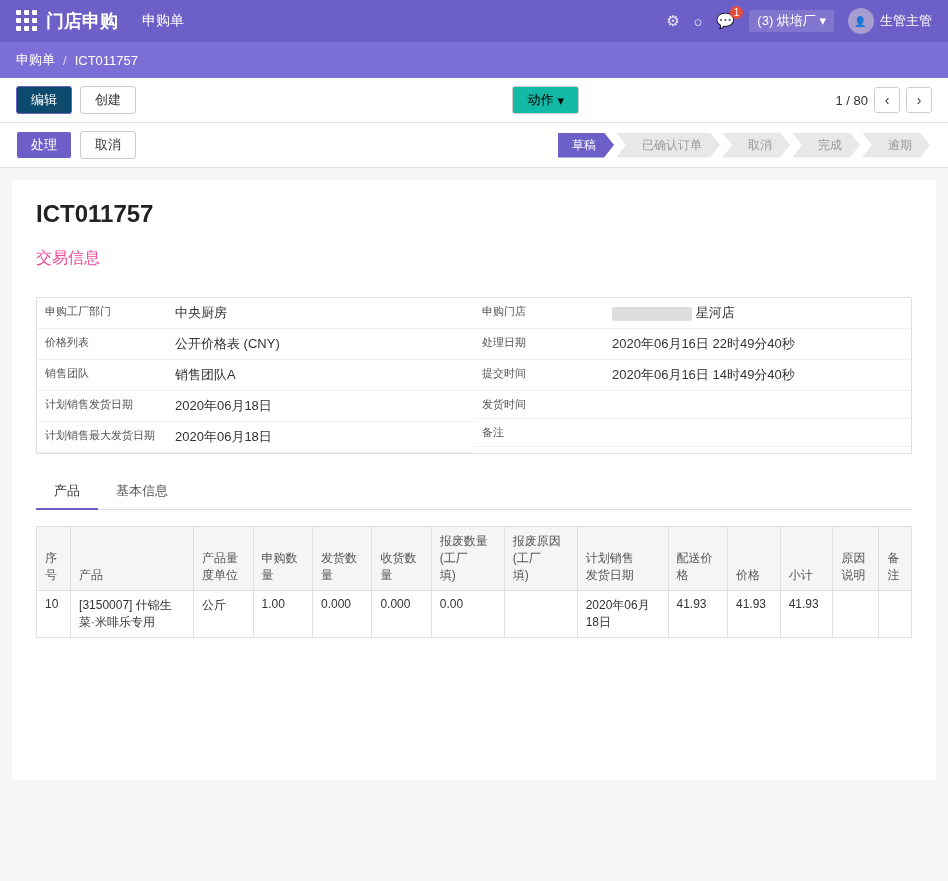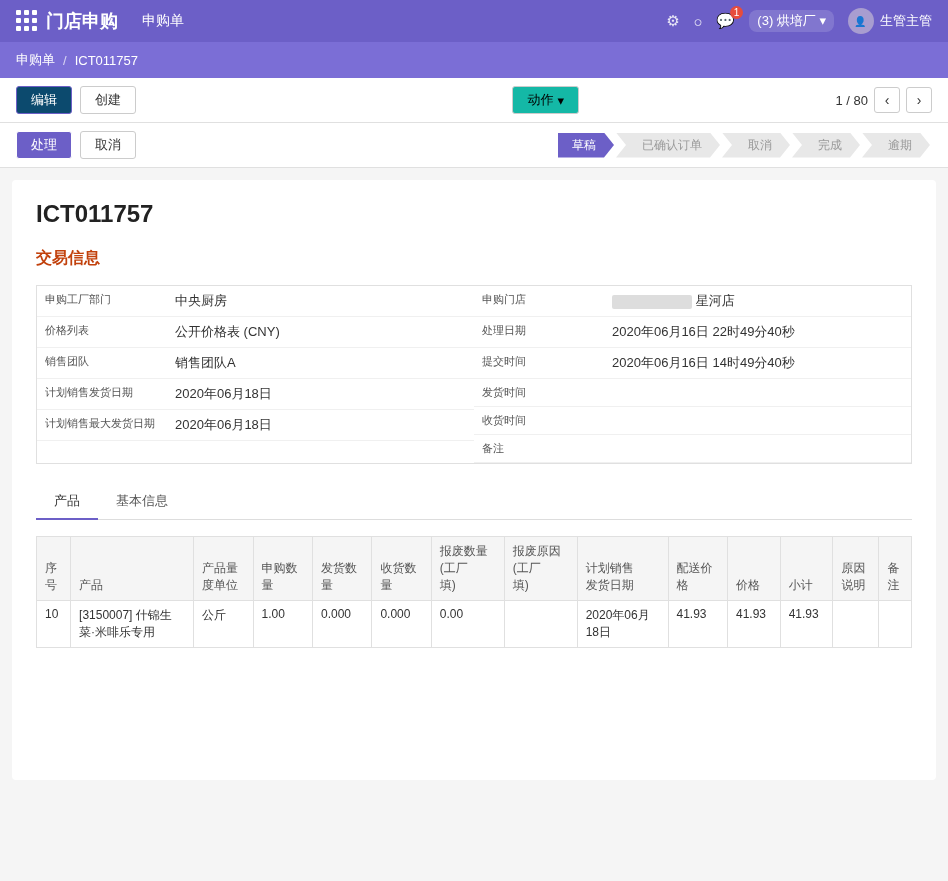--- a/index.html
+++ b/index.html
@@ -16,21 +16,21 @@
       gap: 16px;
     }
     .topnav-logo { display: flex; align-items: center; gap: 8px; font-size: 18px; font-weight: bold; }
     .topnav-grid { display: grid; grid-template-columns: repeat(3,6px); grid-template-rows: repeat(3,6px); gap: 2px; }
     .topnav-grid span { width: 5px; height: 5px; background: white; border-radius: 1px; display: block; }
     .topnav-menu { font-size: 14px; margin-left: 8px; }
     .topnav-spacer { flex: 1; }
     .topnav-icons { display: flex; align-items: center; gap: 14px; font-size: 14px; }
     .topnav-chat-badge { position: relative; display: inline-block; }
     .badge { background: #e74c3c; color: white; font-size: 10px; border-radius: 8px; padding: 1px 4px; position: absolute; top: -6px; right: -8px; }
-    .topnav-factory { background: rgba(255,255,255,0.15); border-radius: 8px; padding: 2px 8px; font-size: 13px; cursor: pointer; }
+    .topnav-factory { background: rgba(255,255,255,0.15); border-radius: 2px; padding: 2px 8px; font-size: 13px; cursor: pointer; }
     .topnav-user { display: flex; align-items: center; gap: 6px; font-size: 13px; }
     .user-avatar { width: 26px; height: 26px; border-radius: 50%; background: #a89dd0; display: flex; align-items: center; justify-content: center; font-size: 11px; }
 
     
     .subnav {
       background: #7b6ed6;
       color: white;
       display: flex;
       align-items: center;
       padding: 0 16px;
@@ -88,21 +88,21 @@
     .status-step:first-child {
       clip-path: polygon(0 0, calc(100% - 10px) 0, 100% 50%, calc(100% - 10px) 100%, 0 100%);
       padding-left: 14px;
       margin-left: 31px;
     }
     .status-step.active { background: #6c5fc7; color: white; }
 
     
     .main { background: white; margin: 12px; border-radius: 4px; padding: 20px 24px; min-height: 600px; }
     .record-id { font-size: 24px; font-weight: bold; margin-bottom: 20px; color: #222; }
-    .section-title { font-size: 16px; font-weight: bold; color: #c2410c; margin-bottom: 16px; }
+    .section-title { font-size: 16px; font-weight: normal; color: #ec4899; margin-bottom: 28px; }
     .info-grid { display: grid; grid-template-columns: 1fr 1fr; gap: 0; margin-bottom: 20px; border: 1px solid #e0e0e0; }
     .info-col { padding: 0; }
     .info-row { display: flex; padding: 6px 8px; border-bottom: 1px solid #f0f0f0; }
     .info-label { color: #555; min-width: 130px; font-size: 11px; }
     .info-value { color: #333; font-size: 13px; }
     .info-value.link { color: #7b6ed6; cursor: pointer; }
 
     
     .tabs { display: flex; border-bottom: 1px solid #ddd; margin-bottom: 16px; }
     .tab {
@@ -251,24 +251,20 @@
       <div class="info-row">
         <span class="info-label">处理日期</span>
         <span class="info-value">2020年06月16日 22时49分40秒</span>
       </div>
       <div class="info-row">
         <span class="info-label">提交时间</span>
         <span class="info-value">2020年06月16日 14时49分40秒</span>
       </div>
       <div class="info-row">
         <span class="info-label">发货时间</span>
-        <span class="info-value"></span>
-      </div>
-      <div class="info-row">
-        <span class="info-label">收货时间</span>
         <span class="info-value"></span>
       </div>
       <div class="info-row">
         <span class="info-label">备注</span>
         <span class="info-value"></span>
       </div>
     </div>
   </div>
 
   <div class="tabs">

